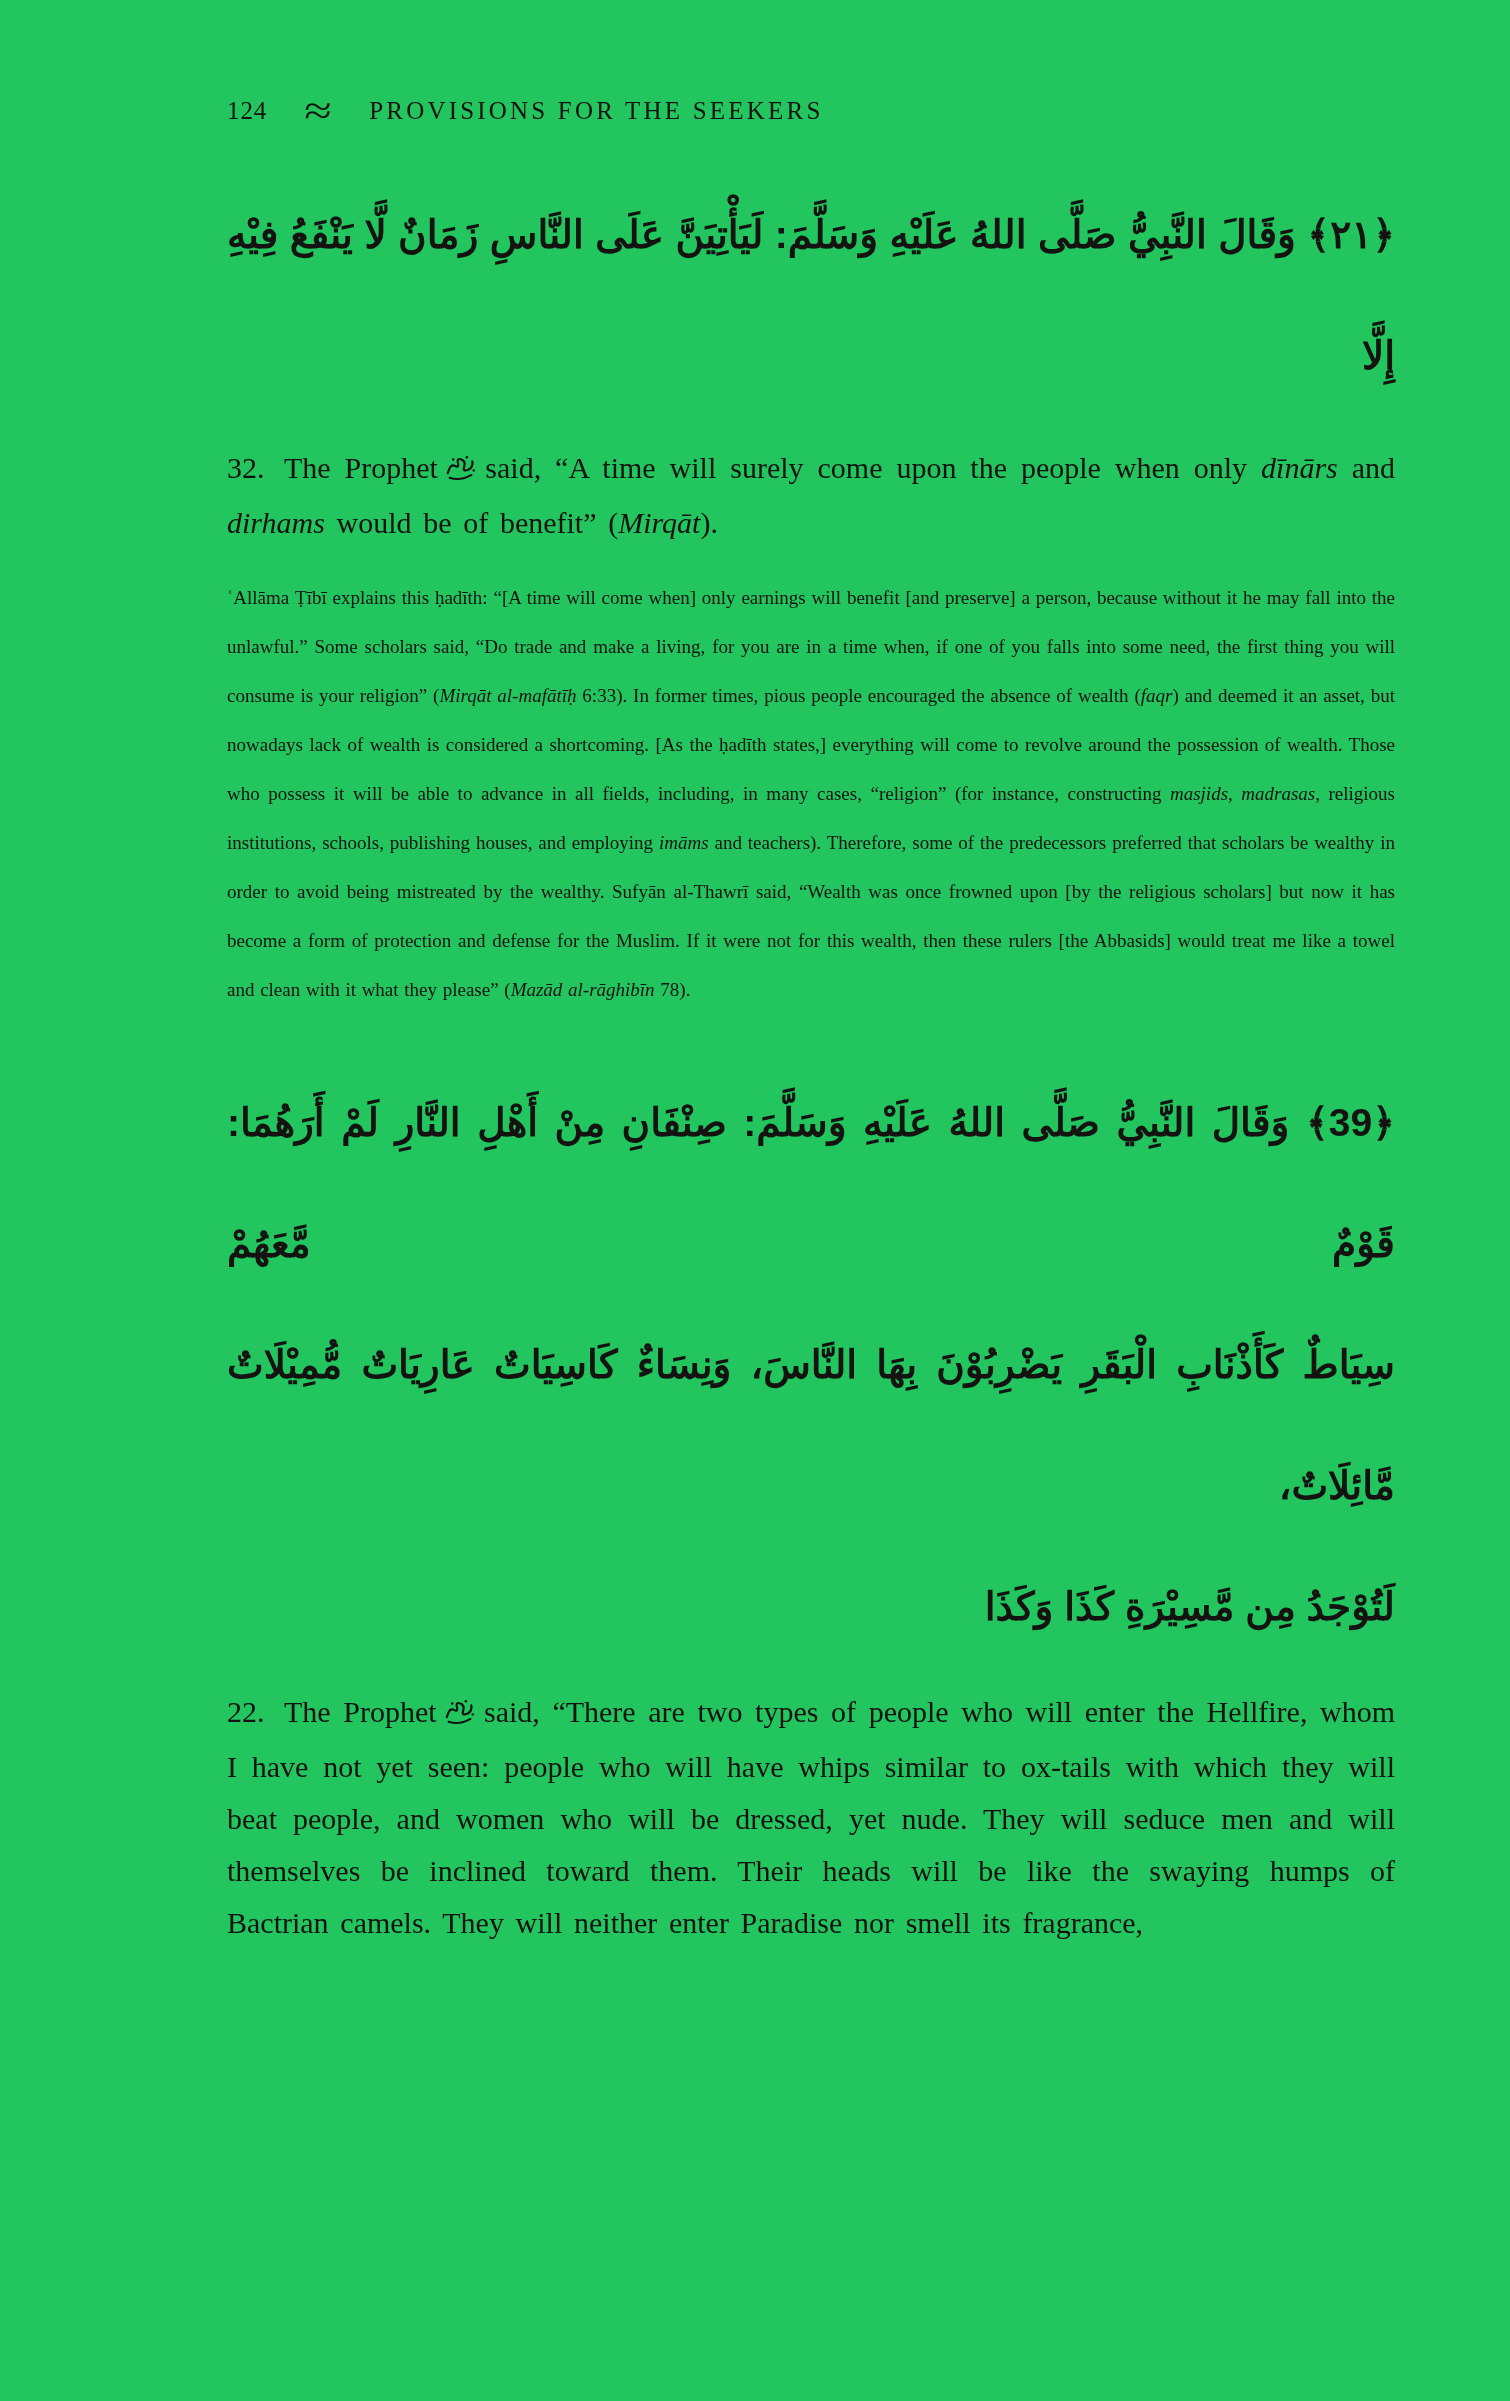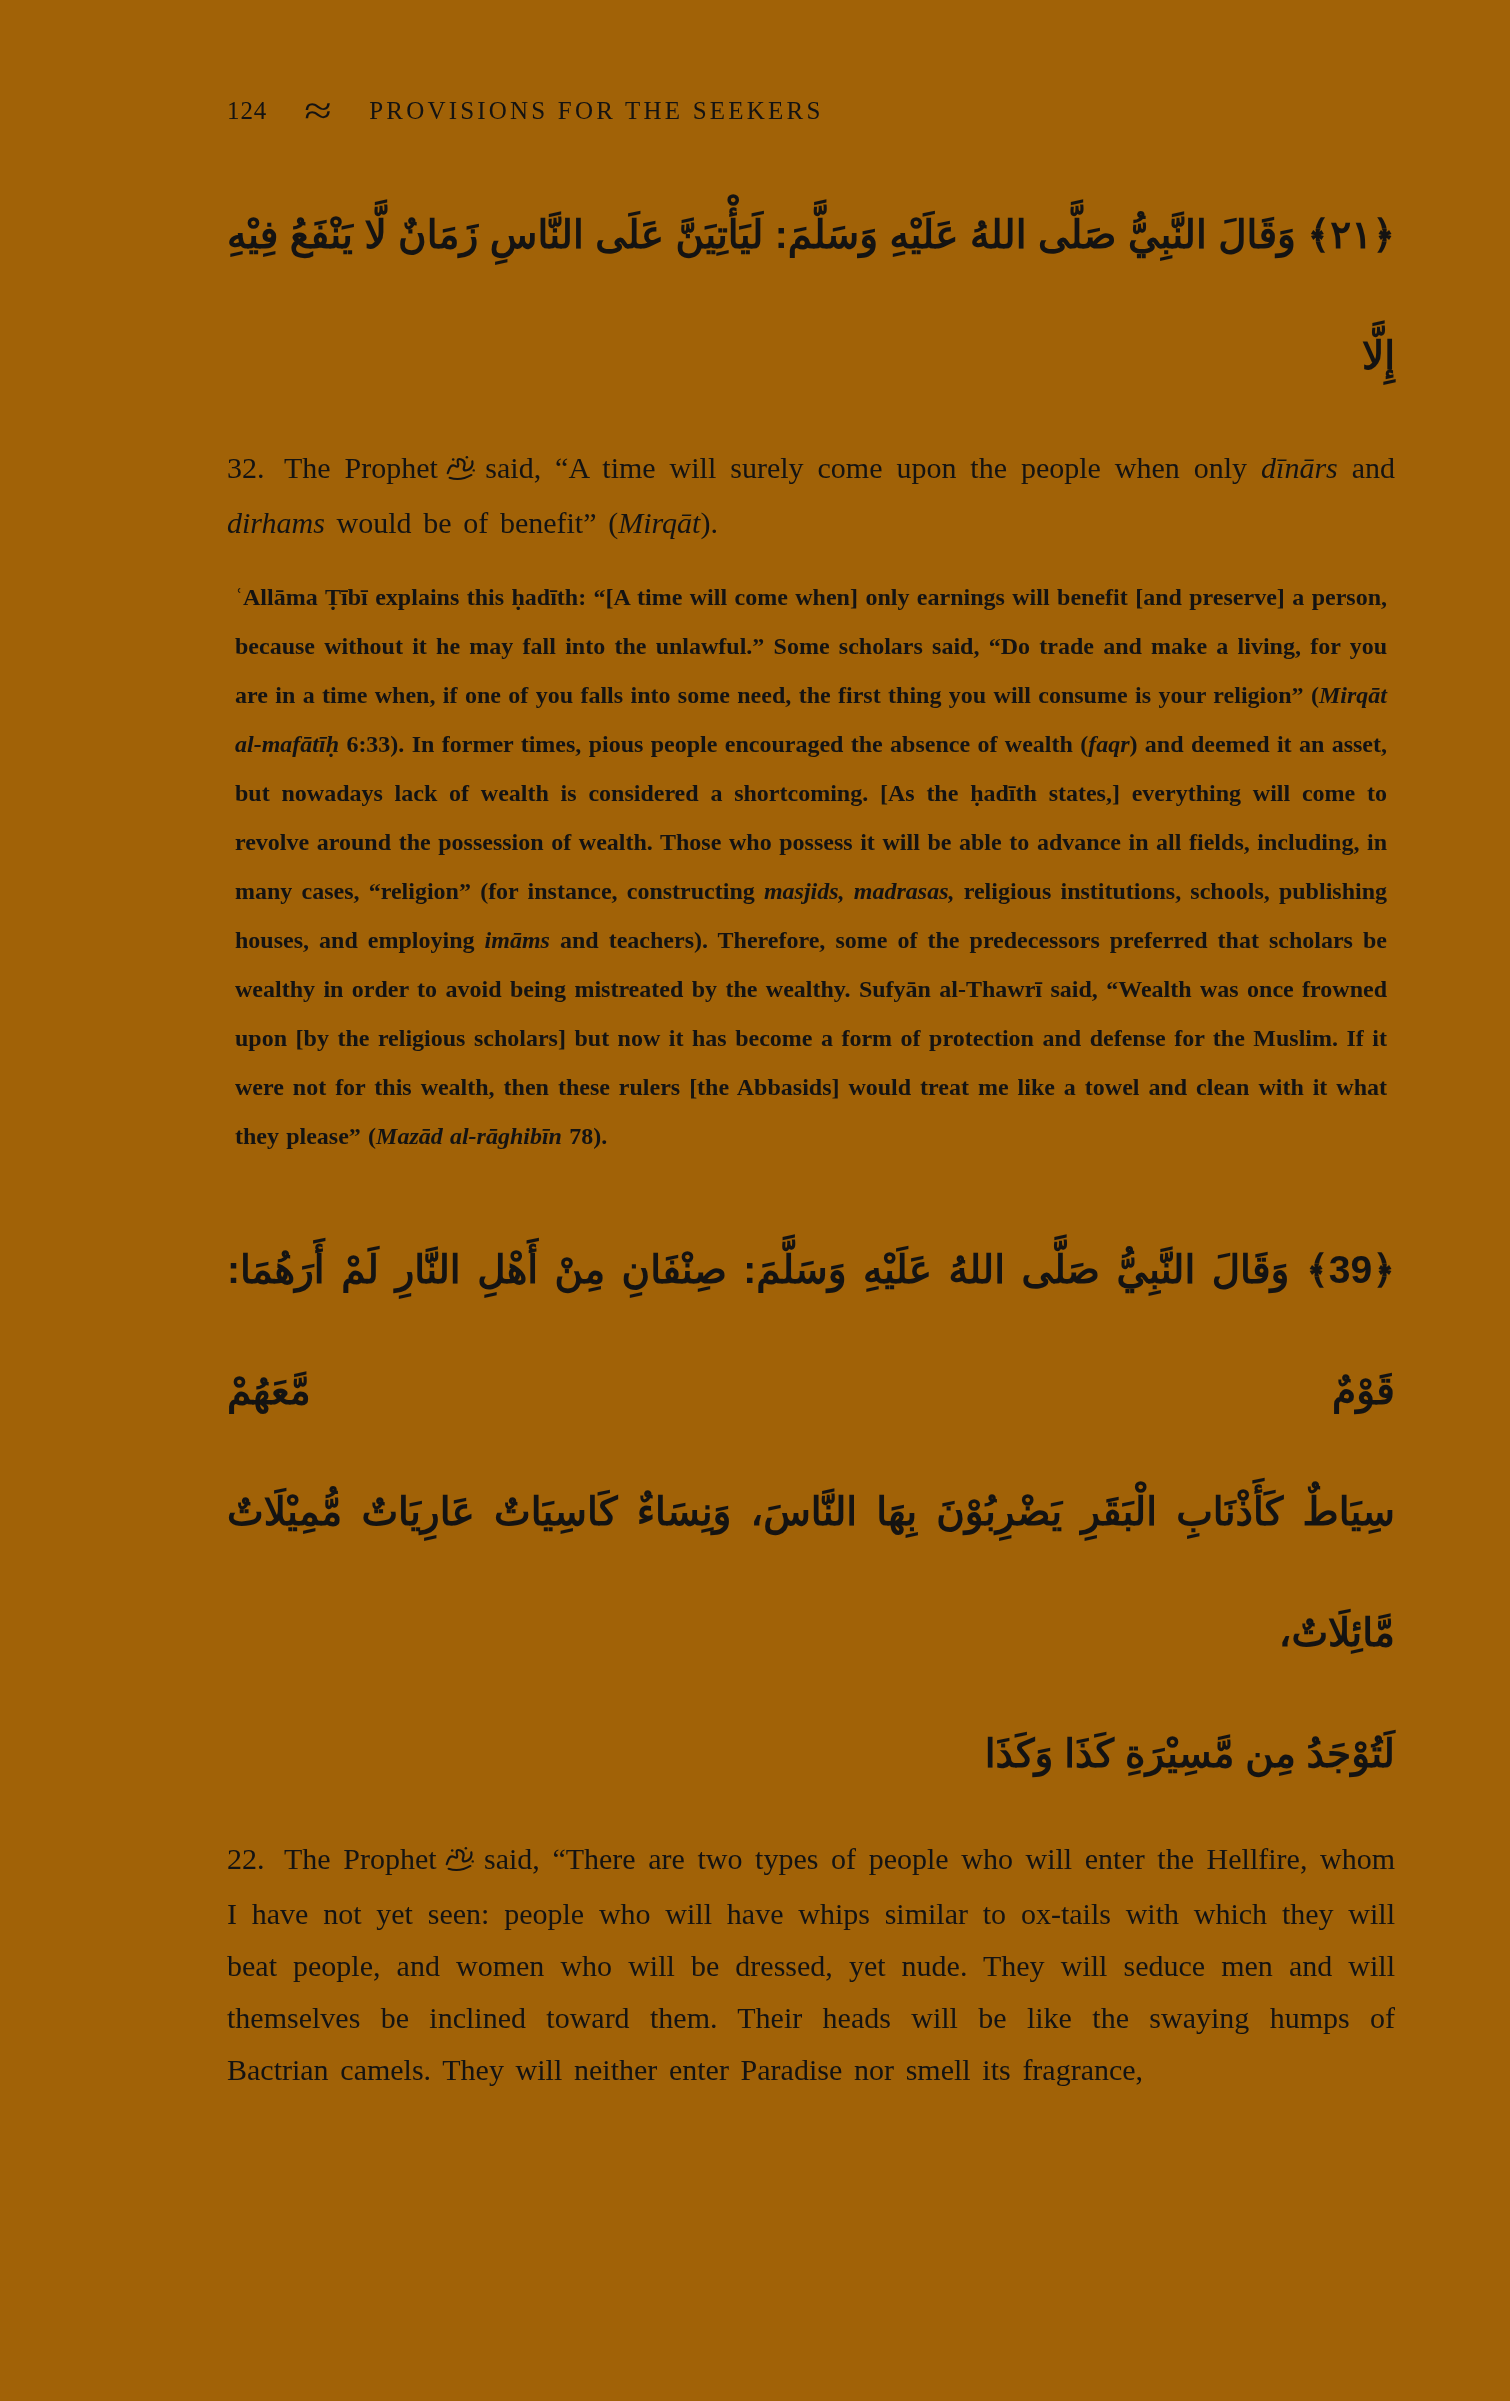--- a/index.html
+++ b/index.html
@@ -1,17 +1,17 @@
 <!DOCTYPE html>
 <html style="font-size:14.6px"><head>
 <meta charset="utf-8">
 <style>
   html,body{margin:0;padding:0;background:#e8e8e8;}
   .page{
-    width:1511px;height:2401px;background:#a16207;color:#141312;
+    width:1511px;height:2401px;background:#22c55e;color:#141312;
     position:relative;overflow:hidden;
     font-family:"Liberation Serif","DejaVu Serif",serif;
   }
   .content{width:1168px;margin-left:227px;}
   
   .running-head{
     display:flex;align-items:center;gap:40px;
     padding-top:97px;
     font-size:25px;letter-spacing:3.2px;
   }
@@ -39,23 +39,23 @@
     font-size:30px;line-height:52px;
     text-align:justify;word-spacing:0.14em;
   }
   .t21{margin-top:25.6px;}
   .t22{margin-top:18.3px;}
   .trans .num{margin-right:0.65em;}
   .trans i, .commentary i{font-style:italic;}
   .honorific{display:inline-block;margin:0 9.1px 0 7.3px;vertical-align:-3.7px;}
   
   .commentary{
-    margin:8px;margin-top:24px;
-    font-size:24px;line-height:49px;
-    text-align:justify;word-spacing:0.05em;font-weight:bold;
+    margin:0;margin-top:24px;
+    font-size:19px;line-height:49px;
+    text-align:justify;word-spacing:0.05em;
   }
 </style>
 </head>
 <body>
 
 <div class="page">
   <div class="content">
 
     <header class="running-head">
       <span class="pagenum">124</span>

